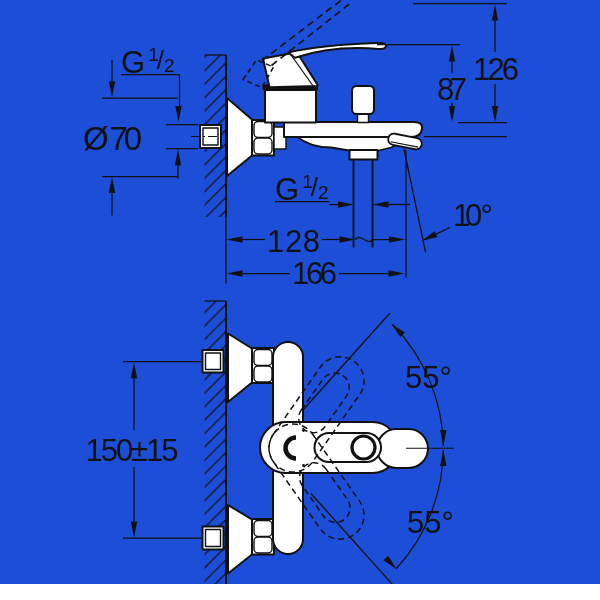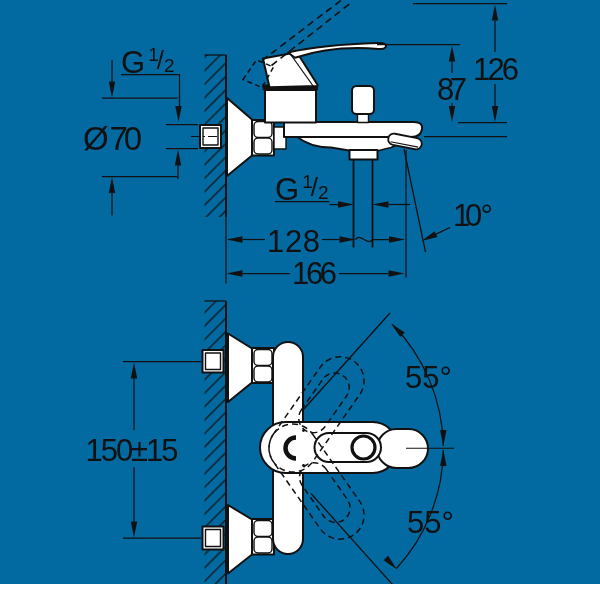--- a/index.html
+++ b/index.html
@@ -1,16 +1,16 @@
 <!DOCTYPE html>
 <html><head>
 <meta charset="utf-8">
 <style>
   html,body{margin:0;padding:0;background:#fff;}
-  .page{width:600px;height:584px;background:#0369a1;position:relative;overflow:hidden;}
+  .page{width:600px;height:584px;background:#1d4ed8;position:relative;overflow:hidden;}
   svg{display:block;}
   svg text{font-family:"Liberation Sans","DejaVu Sans",sans-serif;fill:#111;}
   .ol{fill:#fff;stroke:#111;stroke-width:2;stroke-linejoin:round;}
   .ol-t{fill:#fff;stroke:#111;stroke-width:1.4;stroke-linejoin:round;}
   .ln{fill:none;stroke:#111;stroke-width:2;}
   .dim{fill:none;stroke:#111;stroke-width:1.25;}
   .thin{fill:none;stroke:#111;stroke-width:1.1;}
   .ah{fill:#111;stroke:none;}
   .dash{fill:none;stroke:#111;stroke-width:1.6;stroke-dasharray:7 4.5;}
   .dashf{fill:none;stroke:#111;stroke-width:1.5;stroke-dasharray:6 4;}

